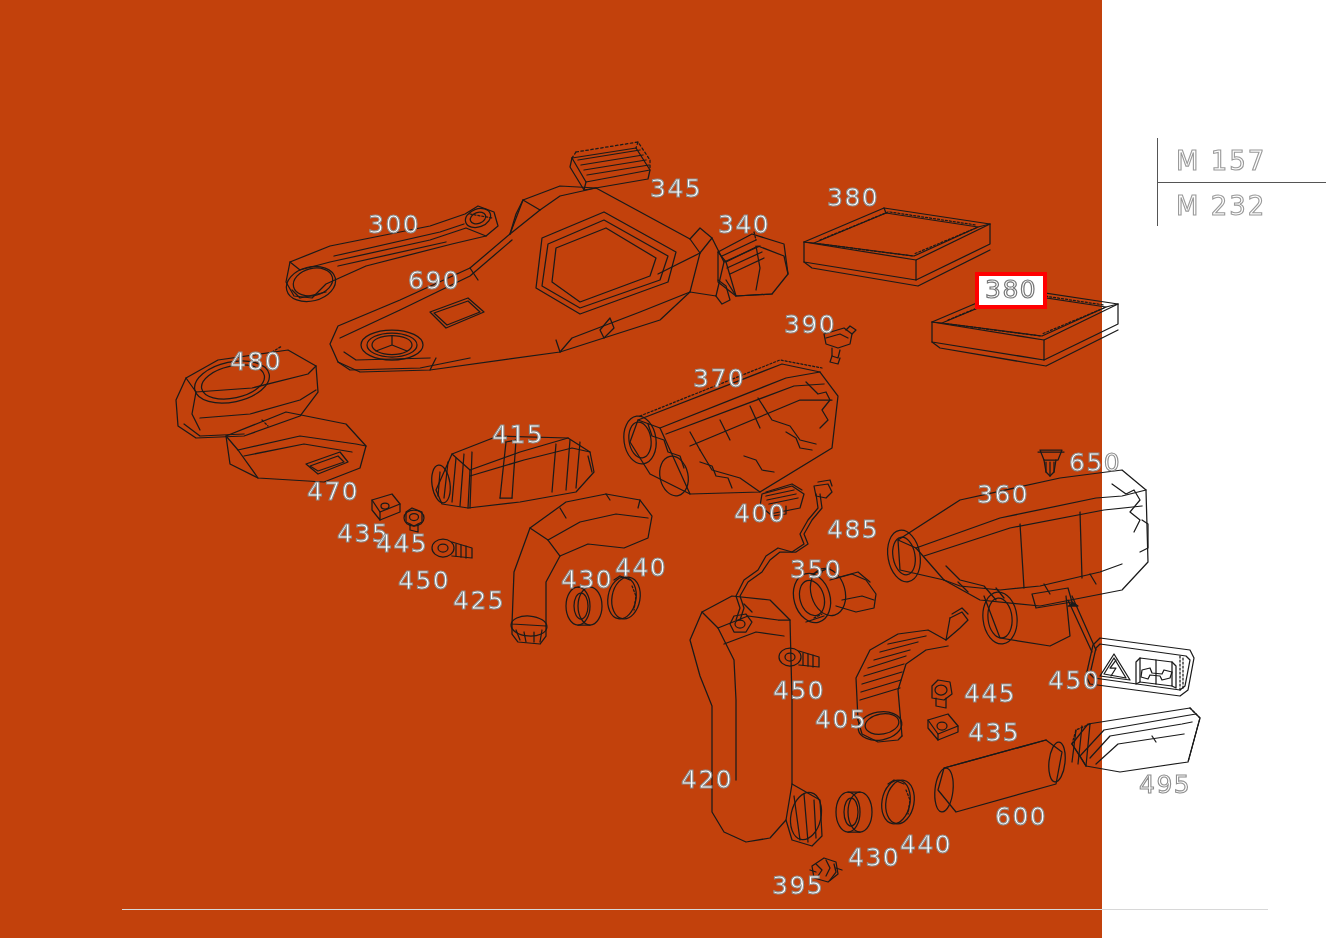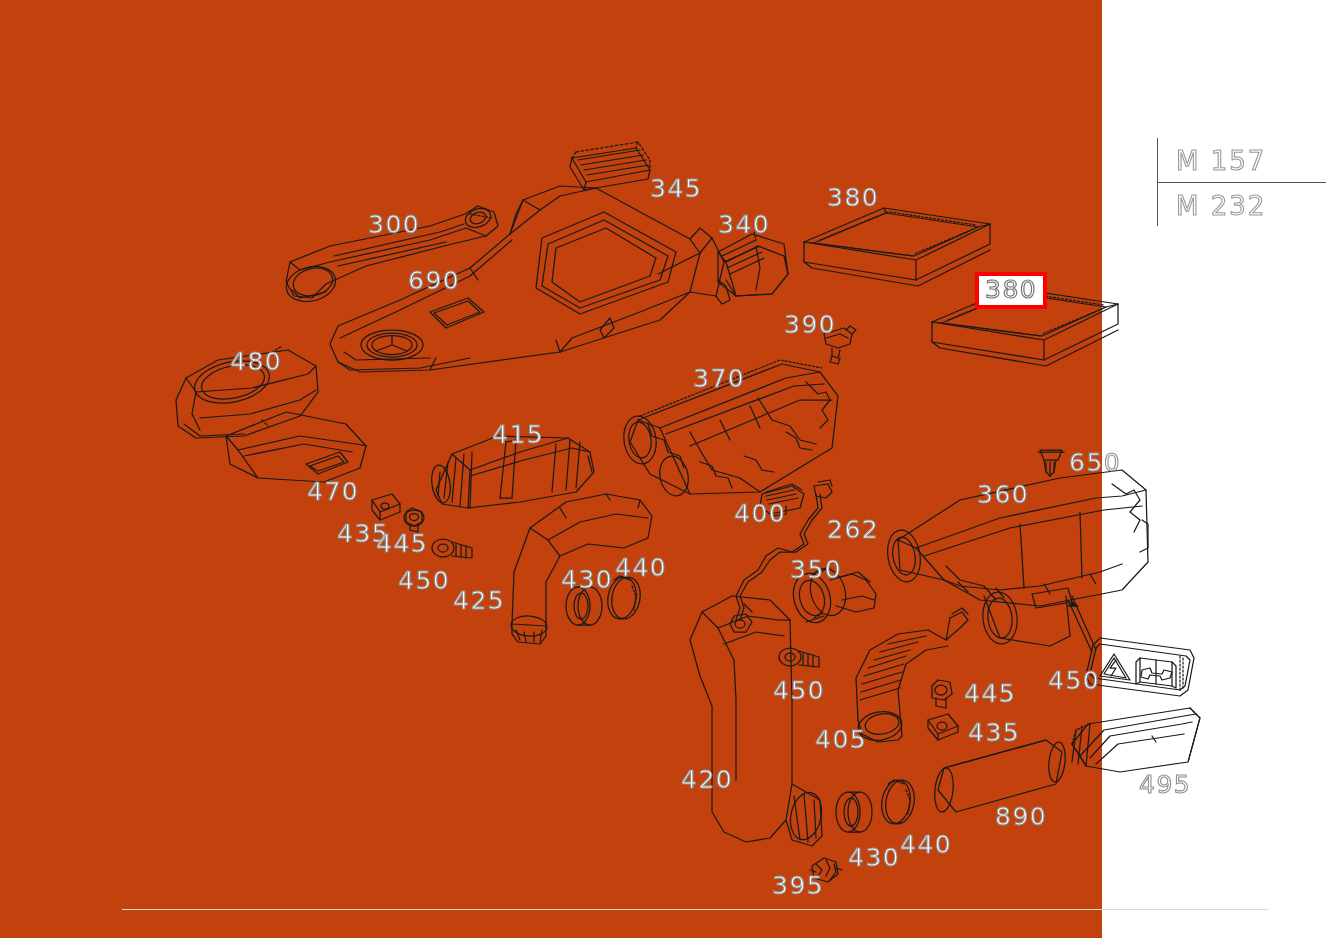--- a/index.html
+++ b/index.html
@@ -458,30 +458,30 @@
       <div class="lbl m" style="left: 784px; top: 312px;">390</div>
       <div class="lbl m" style="left: 693px; top: 366px;">370</div>
       <div class="lbl m" style="left: 492px; top: 422px;">415</div>
       <div class="lbl m" style="left: 337px; top: 521px;">435</div>
       <div class="lbl m" style="left: 376px; top: 531px;">445</div>
       <div class="lbl m" style="left: 398px; top: 568px;">450</div>
       <div class="lbl m" style="left: 453px; top: 588px;">425</div>
       <div class="lbl m" style="left: 561px; top: 567px;">430</div>
       <div class="lbl m" style="left: 615px; top: 555px;">440</div>
       <div class="lbl m" style="left: 734px; top: 501px;">400</div>
-      <div class="lbl m" style="left: 827px; top: 517px;">262</div>
+      <div class="lbl m" style="left: 827px; top: 517px;">485</div>
       <div class="lbl m" style="left: 790px; top: 557px;">350</div>
       <div class="lbl m" style="left: 977px; top: 482px;">360</div>
       <div class="lbl m" style="left: 1069px; top: 450px;">650</div>
       <div class="lbl m" style="left: 773px; top: 678px;">450</div>
-      <div class="lbl m" style="left: 815px; top: 707px; margin-top: 20px;">405</div>
+      <div class="lbl m" style="left: 815px; top: 707px;">405</div>
       <div class="lbl m" style="left: 964px; top: 681px;">445</div>
       <div class="lbl m" style="left: 968px; top: 720px;">435</div>
       <div class="lbl m" style="left: 1048px; top: 668px;">450</div>
-      <div class="lbl m" style="left: 995px; top: 804px;">890</div>
+      <div class="lbl m" style="left: 995px; top: 804px;">600</div>
       <div class="lbl m" style="left: 1139px; top: 772px;">495</div>
       <div class="lbl m" style="left: 681px; top: 767px;">420</div>
       <div class="lbl m" style="left: 772px; top: 873px;">395</div>
       <div class="lbl m" style="left: 848px; top: 845px;">430</div>
       <div class="lbl m" style="left: 900px; top: 832px;">440</div>
     </div>
 
   <div id="divider"></div>
 
 </div>

